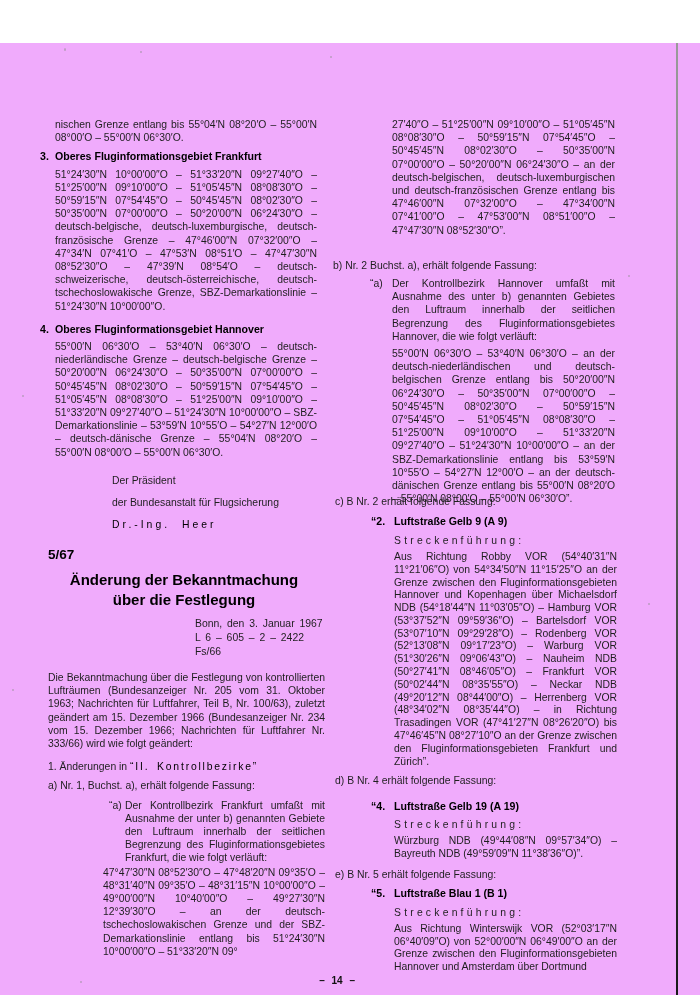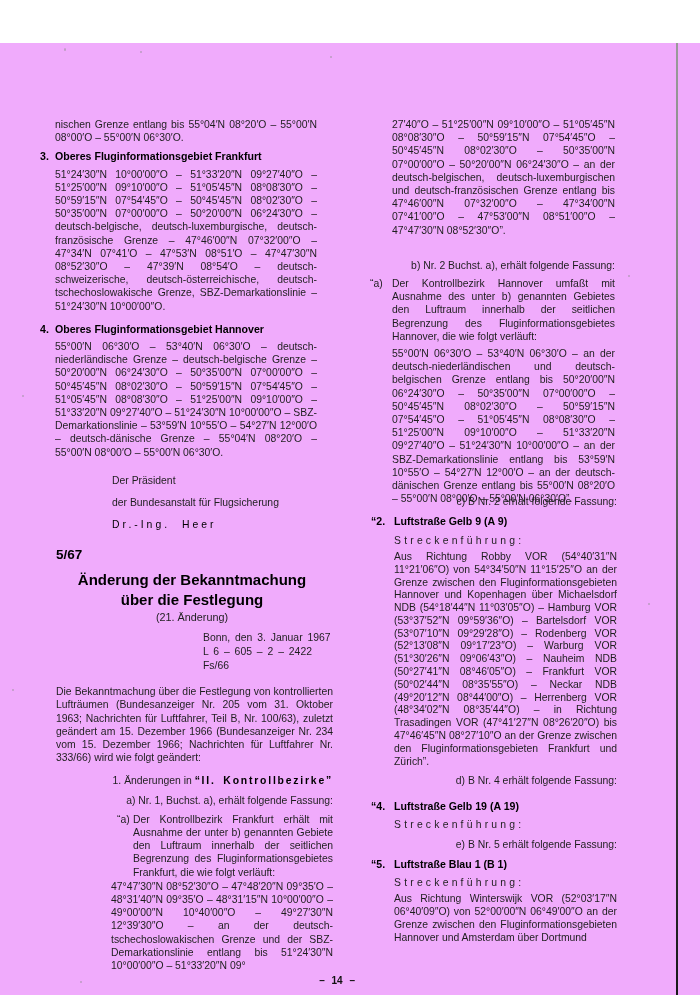--- a/index.html
+++ b/index.html
@@ -1,45 +1,45 @@
 <!DOCTYPE html>
 <html lang="de"><head>
 <meta charset="utf-8">
 <style>
   html,body{margin:0;padding:0;background:#ffffff;}
   .page{position:relative;width:700px;height:995px;background:#f0abfc;overflow:hidden;
         font-family:"Liberation Sans","DejaVu Sans",sans-serif;color:#1e1e1e;margin-top:43px;}
   .col{position:absolute;font-size:10.4px;line-height:13.2px;}
   .left-a{left:40px;top:75px;width:277px;}
-  .left-b{left:56px;top:505px;width:277px;}
+  .left-b{left:48px;top:505px;width:277px;}
   .right-a{left:333px;top:75px;width:282px;}
   .right-b{left:335px;top:452px;width:282px;}
   p{margin:0;}
   .j{text-align:justify;hyphens:auto;-webkit-hyphens:auto;}
   .ind{margin-left:15px;}
   .sec-head{display:flex;margin:6px 0 4px 0;font-weight:bold;color:#000;font-size:10.6px;}
   .sec-head .num{width:15px;flex:none;}
   .mt10{margin-top:10px;}
   .sig{margin-left:72px;width:196px;}
   .sig-1{margin-top:15px;}
   .sig-2{margin-top:9px;}
   .sig-3{margin-top:9px;letter-spacing:3px;word-spacing:6px;color:#000;}
   .notice-no{font-weight:bold;font-size:13.5px;line-height:14px;color:#000;}
   .doc-title{margin:8px 0 0 0;width:272px;text-align:center;font-weight:bold;color:#000;
              font-size:15px;line-height:20px;}
   .doc-title span{display:block;}
   .doc-subtitle{width:272px;text-align:center;margin-top:1px;font-size:10.8px;}
   .dateline{margin-left:147px;margin-top:7px;line-height:14px;word-spacing:2px;}
   .intro{margin-top:12px;}
-  .item{margin-top:8px;text-align:right;}
+  .item{margin-top:8px;text-align:left;}
   .mt12{margin-top:12px;}
   .mt10b{margin-top:10px;}
   .mt7{margin-top:7px;}
   .mt6{margin-top:6px;}
-  .kontroll{font-weight:bold;color:#000;letter-spacing:1.8px;word-spacing:3px;}
+  .kontroll{font-weight:normal;color:#000;letter-spacing:1.8px;word-spacing:3px;}
   .quote{position:relative;padding-left:77px;margin-top:6px;}
   .quote .marker{position:absolute;left:61px;top:0;}
   .quote-r{padding-left:59px;margin-top:5px;}
   .quote-r .marker{left:37px;}
   .coords-l{margin-left:55px;margin-top:1px;}
   .coords-r{margin-left:59px;margin-top:4px;}
   .cont-r{margin-left:59px;}
   .mt22{margin-top:22px;}
   .route-head{position:relative;padding-left:59px;font-weight:bold;color:#000;
               font-size:10.6px;line-height:13.5px;}
@@ -75,31 +75,30 @@
       <p class="sig-3">Dr.-Ing. Heer</p>
     </div>
   </section>
 
   <section class="col left-b">
     <p class="notice-no">5/67</p>
     <h1 class="doc-title">
       <span>Änderung der Bekanntmachung</span>
       <span>über die Festlegung</span>
     </h1>
-    <p class="doc-subtitle">(21. Änderung)</p>
     <div class="dateline">
       <p>Bonn, den 3. Januar 1967</p>
       <p>L 6 – 605 – 2 – 2422 Fs/66</p>
     </div>
     <p class="j intro">Die Bekanntmachung über die Festlegung von kontrollierten Lufträumen (Bundesanzeiger Nr. 205 vom 31. Oktober 1963; Nachrichten für Luftfahrer, Teil B, Nr. 100/63), zuletzt geändert am 15. Dezember 1966 (Bundesanzeiger Nr. 234 vom 15. Dezember 1966; Nachrichten für Luftfahrer Nr. 333/66) wird wie folgt geändert:</p>
     <p class="item mt10b"><span>1. Änderungen in</span> <span class="kontroll">“II. Kontrollbezirke”</span></p>
     <p class="item mt6">a) Nr. 1, Buchst. a), erhält folgende Fassung:</p>
     <div class="quote">
       <span class="marker">“a)</span>
-      <p class="j">Der Kontrollbezirk Frankfurt erhält mit Ausnahme der unter b) genannten Gebiete den Luftraum innerhalb der seitlichen Begrenzung des Fluginformationsgebietes Frankfurt, die wie folgt verläuft:</p>
+      <p class="j">Der Kontrollbezirk Frankfurt umfaßt mit Ausnahme der unter b) genannten Gebiete den Luftraum innerhalb der seitlichen Begrenzung des Fluginformationsgebietes Frankfurt, die wie folgt verläuft:</p>
     </div>
     <p class="j coords-l">47°47′30″N 08°52′30″O – 47°48′20″N 09°35′O – 48°31′40″N 09°35′O – 48°31′15″N 10°00′00″O – 49°00′00″N 10°40′00″O – 49°27′30″N 12°39′30″O – an der deutsch-tschechoslowakischen Grenze und der SBZ-Demarkationslinie entlang bis 51°24′30″N 10°00′00″O – 51°33′20″N 09°</p>
   </section>
 
   <section class="col right-a">
     <p class="j cont-r">27′40″O – 51°25′00″N 09°10′00″O – 51°05′45″N 08°08′30″O – 50°59′15″N 07°54′45″O – 50°45′45″N 08°02′30″O – 50°35′00″N 07°00′00″O – 50°20′00″N 06°24′30″O – an der deutsch-belgischen, deutsch-luxemburgischen und deutsch-französischen Grenze entlang bis 47°46′00″N 07°32′00″O – 47°34′00″N 07°41′00″O – 47°53′00″N 08°51′00″O – 47°47′30″N 08°52′30″O”.</p>
     <p class="item mt22">b) Nr. 2 Buchst. a), erhält folgende Fassung:</p>
     <div class="quote quote-r">
       <span class="marker">“a)</span>
       <p class="j">Der Kontrollbezirk Hannover umfaßt mit Ausnahme des unter b) genannten Gebietes den Luftraum innerhalb der seitlichen Begrenzung des Fluginformationsgebietes Hannover, die wie folgt verläuft:</p>
@@ -114,20 +113,21 @@
       <span>Luftstraße Gelb 9 (A 9)</span>
     </div>
     <p class="route-sub">Streckenführung:</p>
     <p class="j route-body">Aus Richtung Robby VOR (54°40′31″N 11°21′06″O) von 54°34′50″N 11°15′25″O an der Grenze zwischen den Fluginformationsgebieten Hannover und Kopenhagen über Michaelsdorf NDB (54°18′44″N 11°03′05″O) – Hamburg VOR (53°37′52″N 09°59′36″O) – Bartelsdorf VOR (53°07′10″N 09°29′28″O) – Rodenberg VOR (52°13′08″N 09°17′23″O) – Warburg VOR (51°30′26″N 09°06′43″O) – Nauheim NDB (50°27′41″N 08°46′05″O) – Frankfurt VOR (50°02′44″N 08°35′55″O) – Neckar NDB (49°20′12″N 08°44′00″O) – Herrenberg VOR (48°34′02″N 08°35′44″O) – in Richtung Trasadingen VOR (47°41′27″N 08°26′20″O) bis 47°46′45″N 08°27′10″O an der Grenze zwischen den Fluginformationsgebieten Frankfurt und Zürich”.</p>
     <p class="item mt6">d) B Nr. 4 erhält folgende Fassung:</p>
     <div class="route-head mt12">
       <span class="marker">“4.</span>
       <span>Luftstraße Gelb 19 (A 19)</span>
     </div>
     <p class="route-sub">Streckenführung:</p>
+    <p class="j route-body">Würzburg NDB (49°44′08″N 09°57′34″O) – Bayreuth NDB (49°59′09″N 11°38′36″O)”.</p>
     <p class="item mt7">e) B Nr. 5 erhält folgende Fassung:</p>
     <div class="route-head mt6">
       <span class="marker">“5.</span>
       <span>Luftstraße Blau 1 (B 1)</span>
     </div>
     <p class="route-sub">Streckenführung:</p>
     <p class="j route-body">Aus Richtung Winterswijk VOR (52°03′17″N 06°40′09″O) von 52°00′00″N 06°49′00″O an der Grenze zwischen den Fluginformationsgebieten Hannover und Amsterdam über Dortmund</p>
   </section>
 
   <div class="footer">– 14 –</div>

